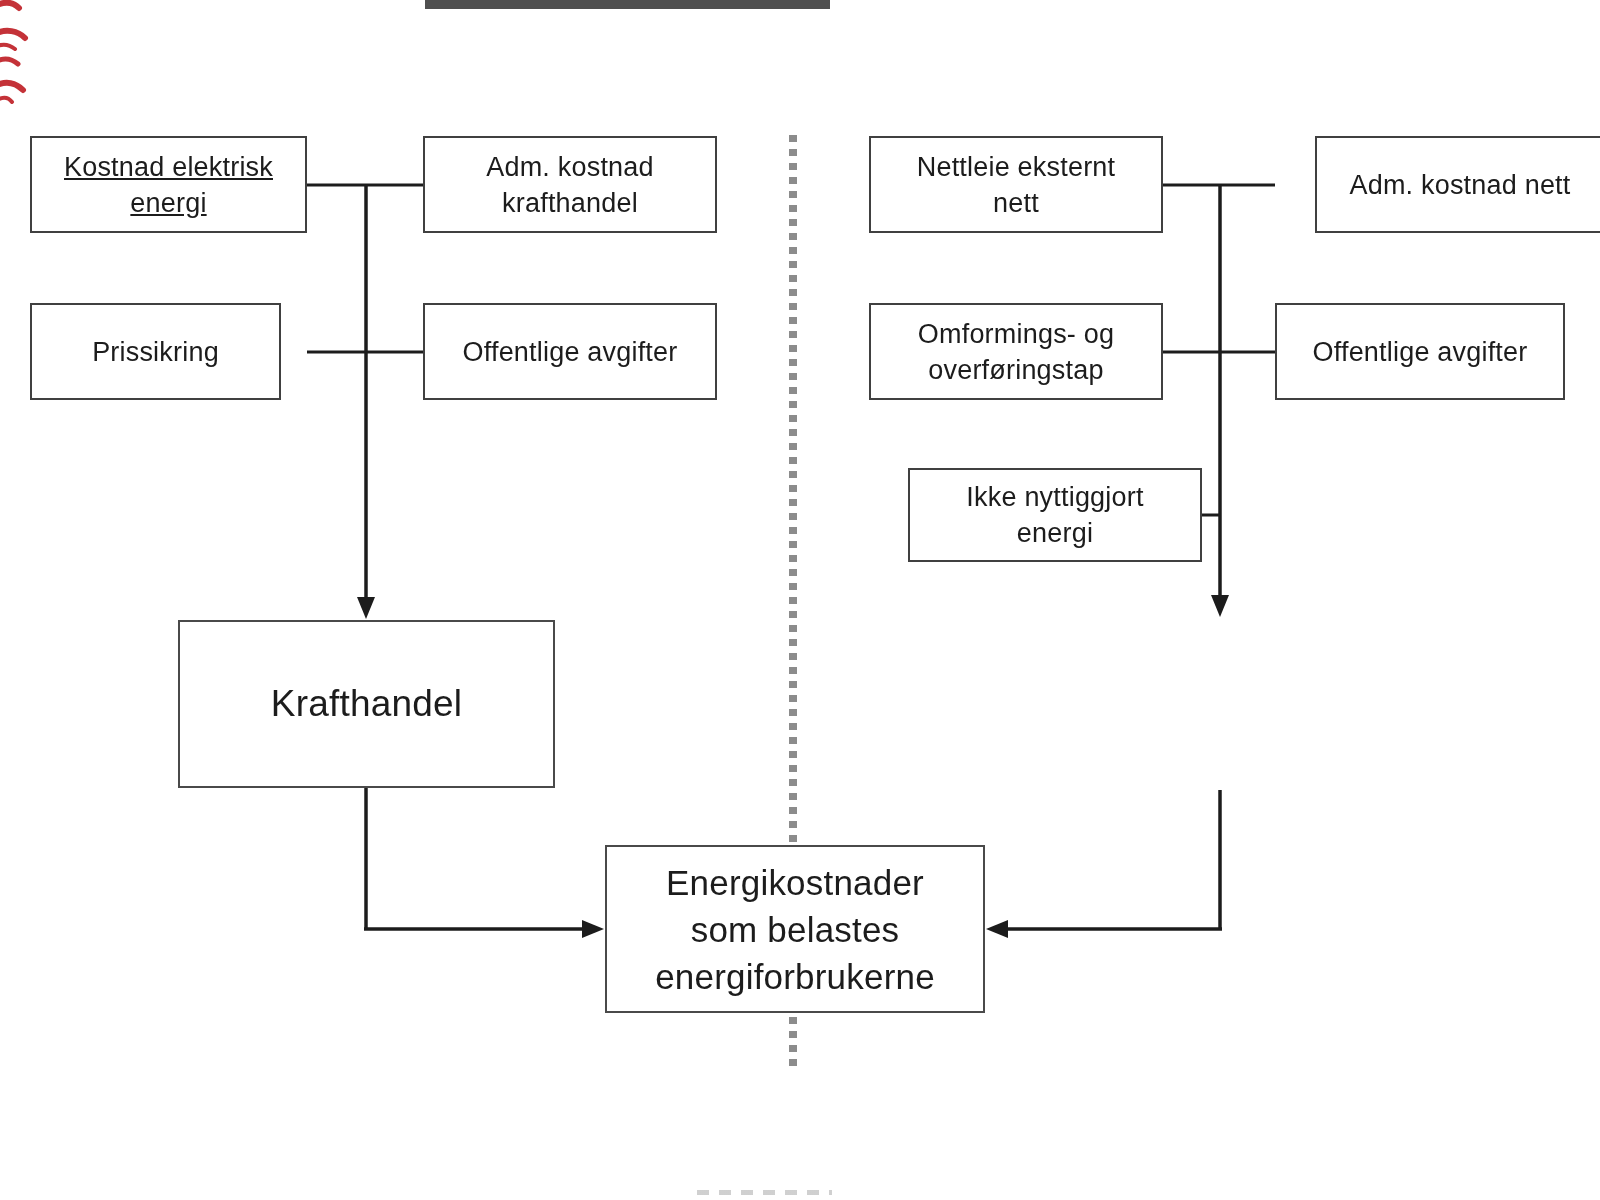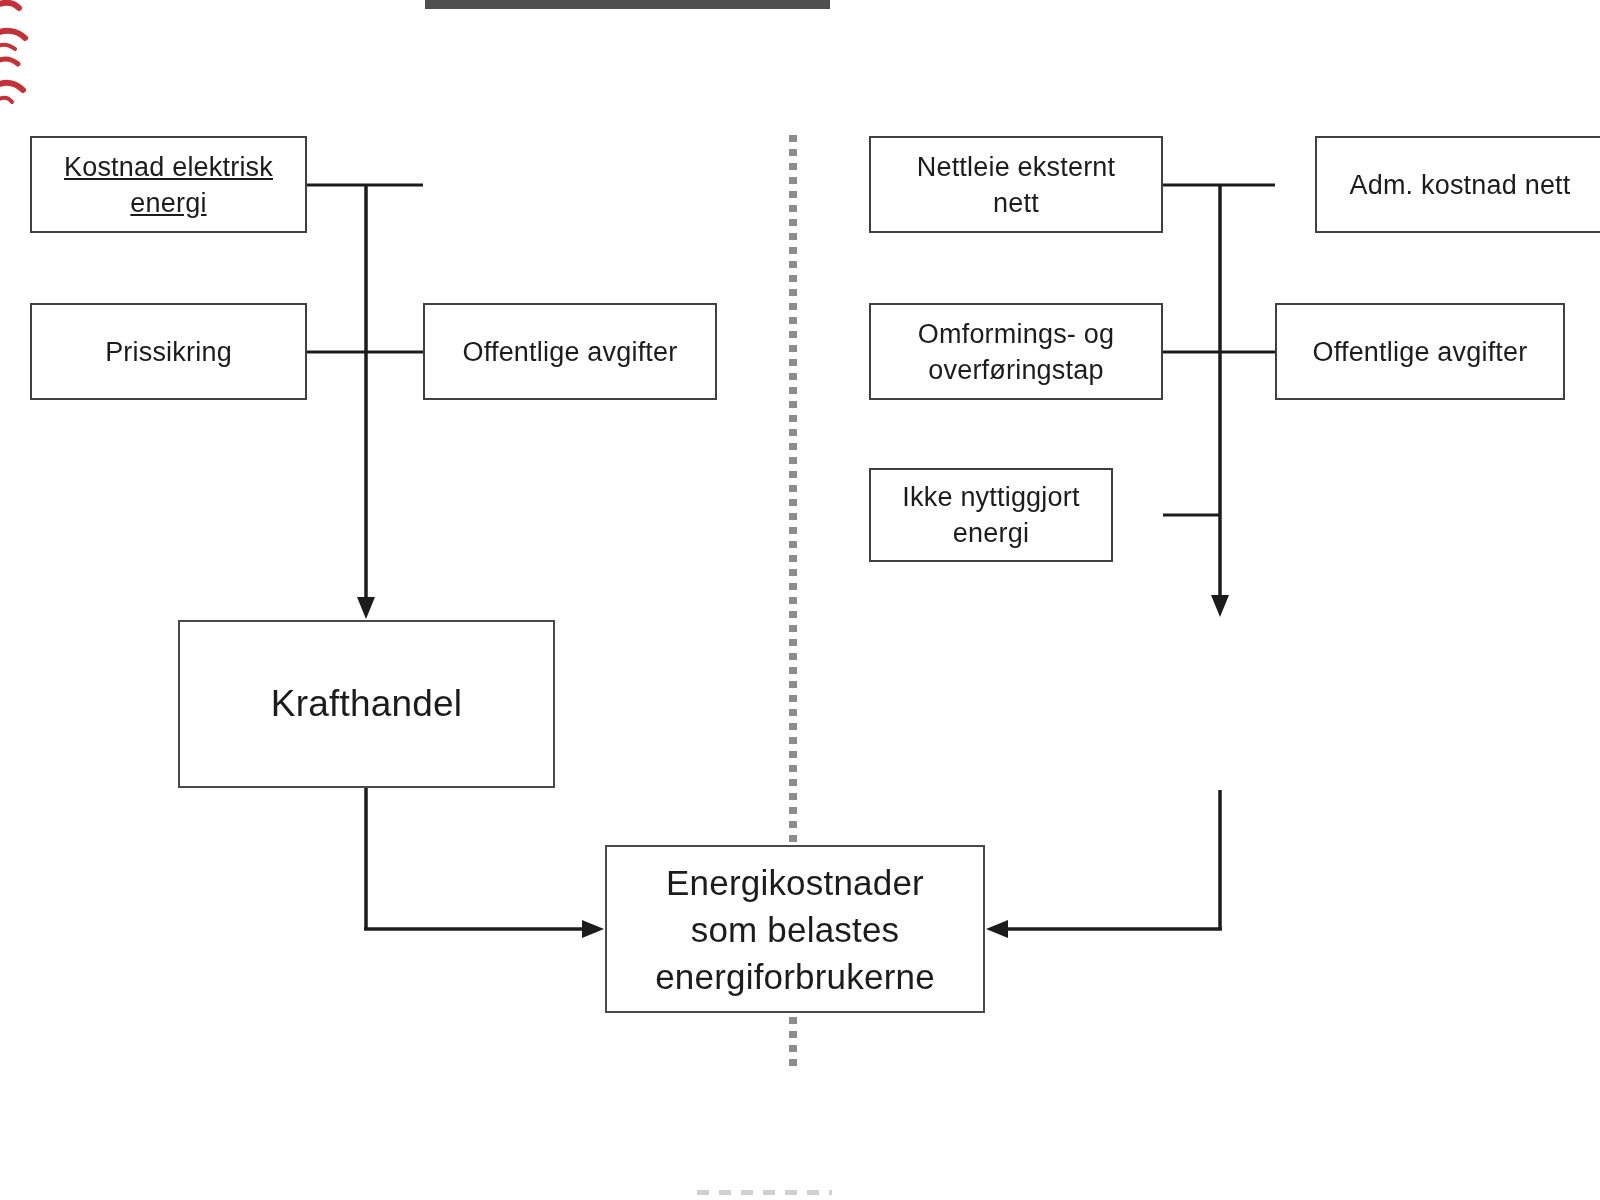--- a/index.html
+++ b/index.html
@@ -42,28 +42,28 @@
   }
   #bottom-fragment-artifact{
     position:absolute;left:697px;top:1190px;width:135px;height:5px;
     background:repeating-linear-gradient(90deg,var(--faint_fragment,#c4c4c4) 0 12px,transparent 12px 22px);
     opacity:.8;
   }
 
   
   #box-kostnad-elektrisk   {left:30px;  top:136px; width:277px; height:97px;text-decoration:underline;}
   #box-adm-krafthandel     {left:423px; top:136px; width:294px; height:97px;}
-  #box-prissikring         {left:30px;  top:303px; width:277px; height:97px;text-align:right;}
+  #box-prissikring         {left:30px;  top:303px; width:251px; height:97px;text-align:right;}
   #box-offentlige-left     {left:423px; top:303px; width:294px; height:97px;}
   #box-krafthandel         {left:178px; top:620px; width:377px; height:168px;}
   #box-nettleie            {left:869px; top:136px; width:294px; height:97px;}
   #box-adm-nett            {left:1275px;top:136px; width:290px; height:97px;margin-left:40px;}
   #box-omformings          {left:869px; top:303px; width:294px; height:97px;}
   #box-offentlige-right    {left:1275px;top:303px; width:290px; height:97px;}
-  #box-ikke-nyttiggjort    {left:869px; top:468px; width:244px; height:94px;}
+  #box-ikke-nyttiggjort    {left:908px; top:468px; width:294px; height:94px;}
   #box-nettkostnader       {left:1032px;top:620px; width:376px; height:170px;}
   #box-energikostnader     {left:605px; top:845px; width:380px; height:168px;}
 </style>
 </head>
 <body>
 
 <div id="page">
 
   <svg id="connector-layer" viewBox="0 0 1600 1200" xmlns="http://www.w3.org/2000/svg">
 
@@ -97,20 +97,24 @@
   </svg>
 
   <div id="top-bar-artifact"></div>
 
   <div id="bottom-fragment-artifact"></div>
 
   <div class="dbox" id="box-kostnad-elektrisk">
     <span class="box-label">Kostnad elektrisk
 energi</span>
   </div>
+  <div class="dbox" id="box-adm-krafthandel">
+    <span class="box-label">Adm. kostnad
+krafthandel</span>
+  </div>
   <div class="dbox" id="box-prissikring">
     <span class="box-label">Prissikring</span>
   </div>
   <div class="dbox" id="box-offentlige-left">
     <span class="box-label">Offentlige avgifter</span>
   </div>
   <div class="dbox big" id="box-krafthandel">
     <span class="box-label">Krafthandel</span>
   </div>
 

